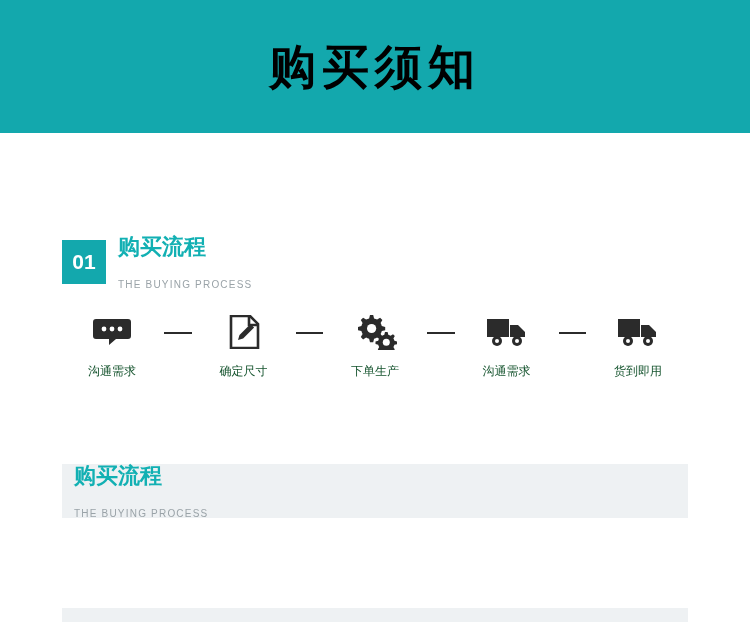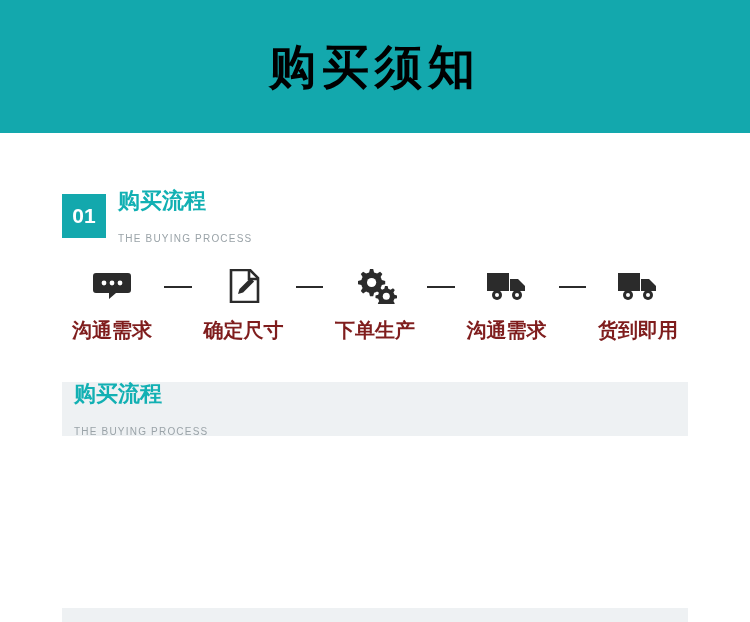--- a/index.html
+++ b/index.html
@@ -35,20 +35,21 @@
     letter-spacing: 6px;
     line-height: 1;
   }
 
   
   .section-head {
     position: relative;
     display: flex;
     align-items: center;
     height: 54px;
+    margin-top: 46px;
   }
   .section-head.shaded {
     background: #eef1f3;
   }
   .num-badge {
     width: 44px;
     height: 44px;
     background: #13a8ad;
     color: #ffffff;
     font-size: 21px;
@@ -93,24 +94,23 @@
   }
   .flow-icon {
     height: 38px;
     display: flex;
     align-items: center;
     justify-content: center;
     color: #2b2b2b;
   }
   .flow-label {
     margin-top: 12px;
-    font-size: 20px;
-    color: #7f1d1d;
+    font-size: 12px;
+    color: #14532d;
     white-space: nowrap;
-    font-weight: bold;
   }
   .flow-line {
     flex: 1;
     height: 2px;
     background: #2b2b2b;
     margin-top: 19px;
     min-width: 18px;
   }
 
   

